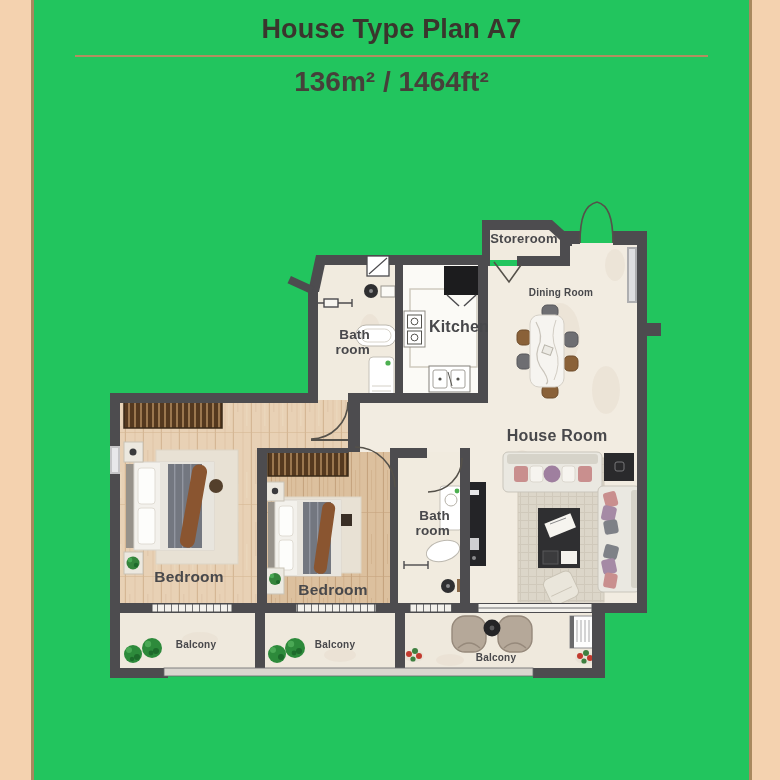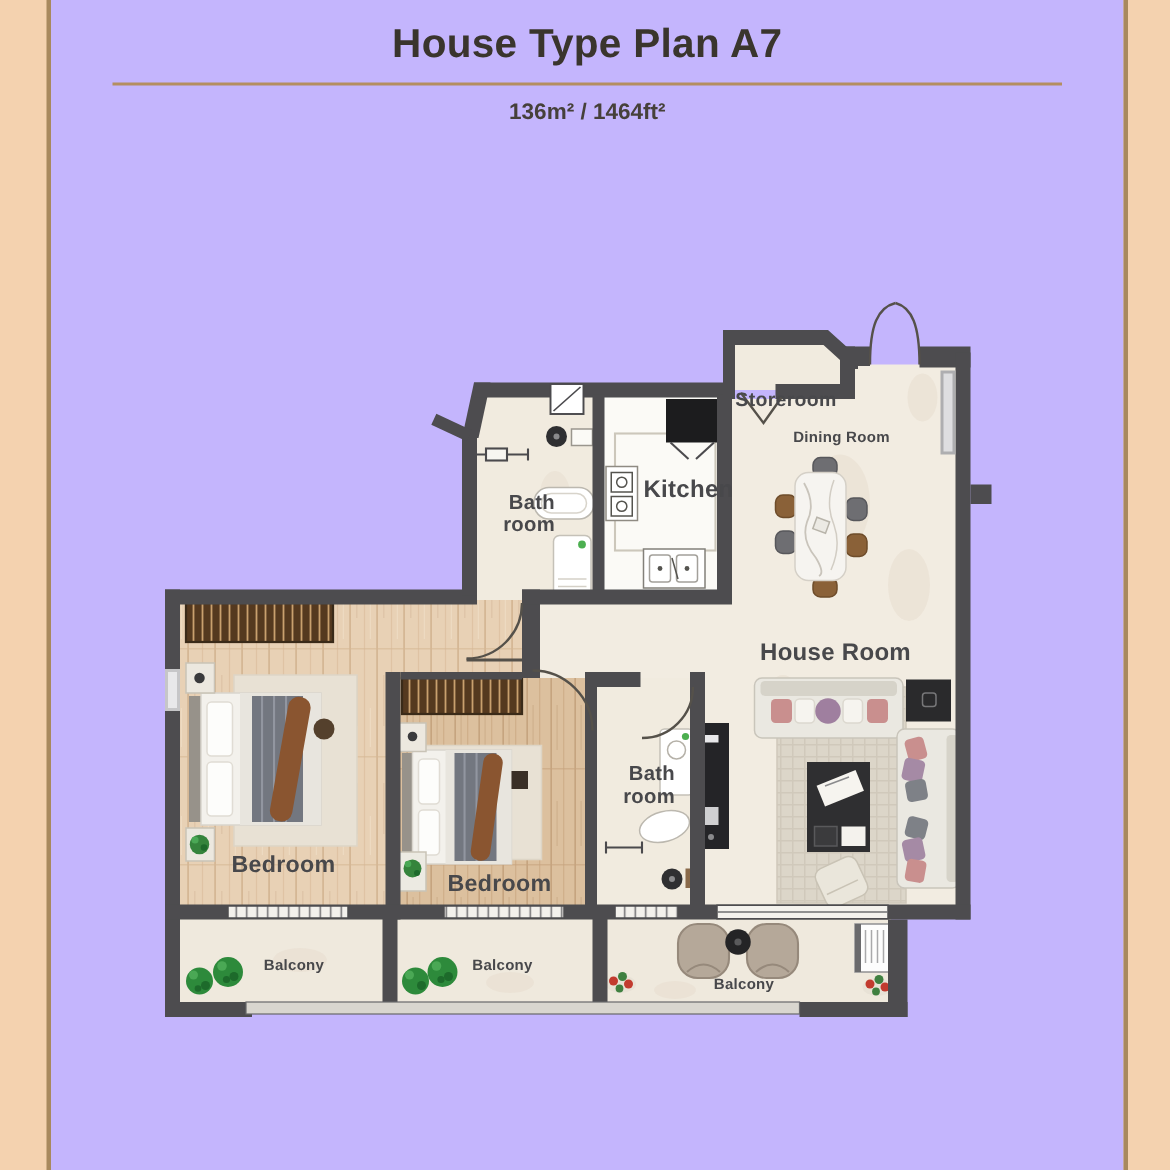--- a/index.html
+++ b/index.html
@@ -1,25 +1,25 @@
 <!DOCTYPE html>
 <html><head>
 <meta charset="utf-8">
 <style>
   html,body{margin:0;padding:0;}
   body{width:780px;height:780px;overflow:hidden;background:#ebdcc6;
        font-family:"Liberation Sans", sans-serif;}
-  .stage{position:relative;width:780px;height:780px;background:#c4b5fd;}
+  .stage{position:relative;width:780px;height:780px;background:#22c55e;}
   .edge-strip{position:absolute;top:0;height:780px;background:#f4d2af;}
   .edge-strip.left{left:0;width:31px;border-right:3px solid #a8895e;}
   .edge-strip.right{right:0;width:28px;border-left:3px solid #a8895e;}
   .header{position:absolute;left:34px;right:31px;top:0;text-align:center;}
   .title{margin-top:14px;font-size:27px;font-weight:700;color:#3a352d;letter-spacing:.2px;}
   .rule{height:2px;background:#b48e60;margin:10px 41px 0 41px;}
-  .area{margin-top:9px;font-size:15px;font-weight:700;color:#46403a;}
+  .area{margin-top:9px;font-size:28px;font-weight:700;color:#46403a;}
   svg.plan{position:absolute;left:0;top:0;width:780px;height:780px;}
   .lbl{position:absolute;color:#48484b;font-weight:700;white-space:nowrap;
        transform:translate(-50%,-50%);letter-spacing:.2px;}
   .lbl.wrap{white-space:normal;transform:none;width:48px;line-height:1.08;text-align:right;}
   .f15{font-size:10px;} .f16{font-size:16px;} .f13{font-size:13px;} .f135{font-size:13.5px;}
   .f155{font-size:15.5px;}
 </style>
 </head>
 <body>
 
@@ -374,21 +374,21 @@
       <path d="M355,447 A40 40 0 0 1 395,487"></path>
       <path d="M462,458 A34 34 0 0 1 428,492"></path>
     </g>
 
     <g>
       <rect x="367" y="256" width="22" height="20" fill="#ffffff" stroke="#4b4a4d" stroke-width="1.3"></rect>
       <line x1="369" y1="274" x2="387" y2="258" stroke="#4b4a4d" stroke-width="1.1"></line>
     </g>
   </svg>
 
-  <div class="lbl f13" style="left:524px;top:266px;">Storeroom</div>
+  <div class="lbl f13" style="left:524px;top:238px;">Storeroom</div>
   <div class="lbl f15" style="left:561px;top:292px;">Dining Room</div>
   <div class="lbl f16" style="left:459px;top:327px;">Kitchen</div>
   <div class="lbl wrap f135" style="left:322px;top:328px;">Bath room</div>
   <div class="lbl f16" style="left:557px;top:436px;">House Room</div>
   <div class="lbl f155" style="left:189px;top:577px;">Bedroom</div>
   <div class="lbl f155" style="left:333px;top:590px;">Bedroom</div>
   <div class="lbl wrap f135" style="left:402px;top:509px;">Bath room</div>
   <div class="lbl f15" style="left:196px;top:644px;">Balcony</div>
   <div class="lbl f15" style="left:335px;top:644px;">Balcony</div>
   <div class="lbl f15" style="left:496px;top:657px;">Balcony</div>

